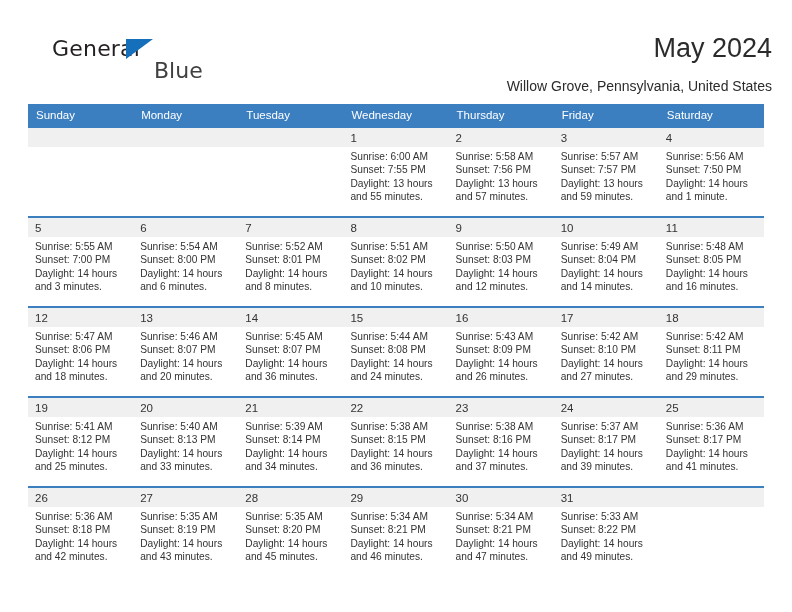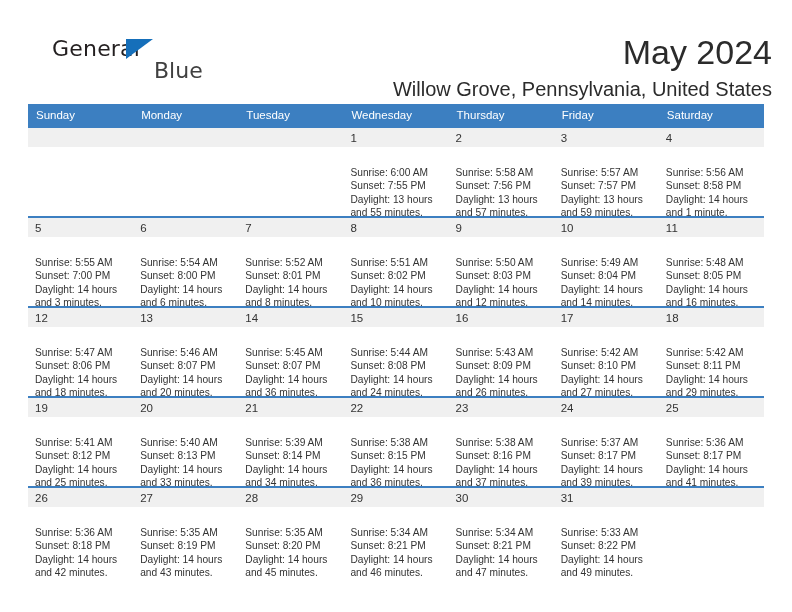--- a/index.html
+++ b/index.html
@@ -57,31 +57,31 @@
     font-size: 22px;
     color: #404040;
     font-family: "DejaVu Sans", sans-serif;
     font-weight: 400;
     margin-left: 43px;
   }
   .title {
     position: absolute;
     right: 36px;
     top: 33px;
-    font-size: 34px;
+    font-size: 27px;
     color: #2b2b2b;
     font-weight: 400;
     text-align: center;
     white-space: nowrap;
   }
   .subtitle {
     position: absolute;
     right: 36px;
     top: 78px;
-    font-size: 20px;
+    font-size: 14px;
     color: #2b2b2b;
     font-weight: 400;
     text-align: right;
     white-space: nowrap;
   }
 
   
   .calendar {
     position: absolute;
     left: 28px;
@@ -121,21 +121,20 @@
     padding: 1px 0 0 7px;
     font-size: 11.5px;
     color: #333333;
     line-height: 18px;
   }
   .cell-body {
     padding: 3px 5px 0 7px;
     font-size: 10.2px;
     line-height: 13.4px;
     color: #333333;
-    margin-top: 16px;
   }
   .cell-body div { white-space: nowrap; }
   .empty .daynum-band { color: transparent; }
 </style>
 </head>
 <body>
 
 <div class="page">
 
   <div class="top-bar">
@@ -210,21 +209,21 @@
                 <div>Daylight: 13 hours</div>
                 <div>and 59 minutes.</div>
               </div>
             </div>
           </td>
           <td>
             <div class="cell-inner">
               <div class="daynum-band">4</div>
               <div class="cell-body">
                 <div>Sunrise: 5:56 AM</div>
-                <div>Sunset: 8:58 PM</div>
+                <div>Sunset: 7:50 PM</div>
                 <div>Daylight: 14 hours</div>
                 <div>and 1 minute.</div>
               </div>
             </div>
           </td>
         </tr>
         <tr class="week-row">
           <td>
             <div class="cell-inner">
               <div class="daynum-band">5</div>

